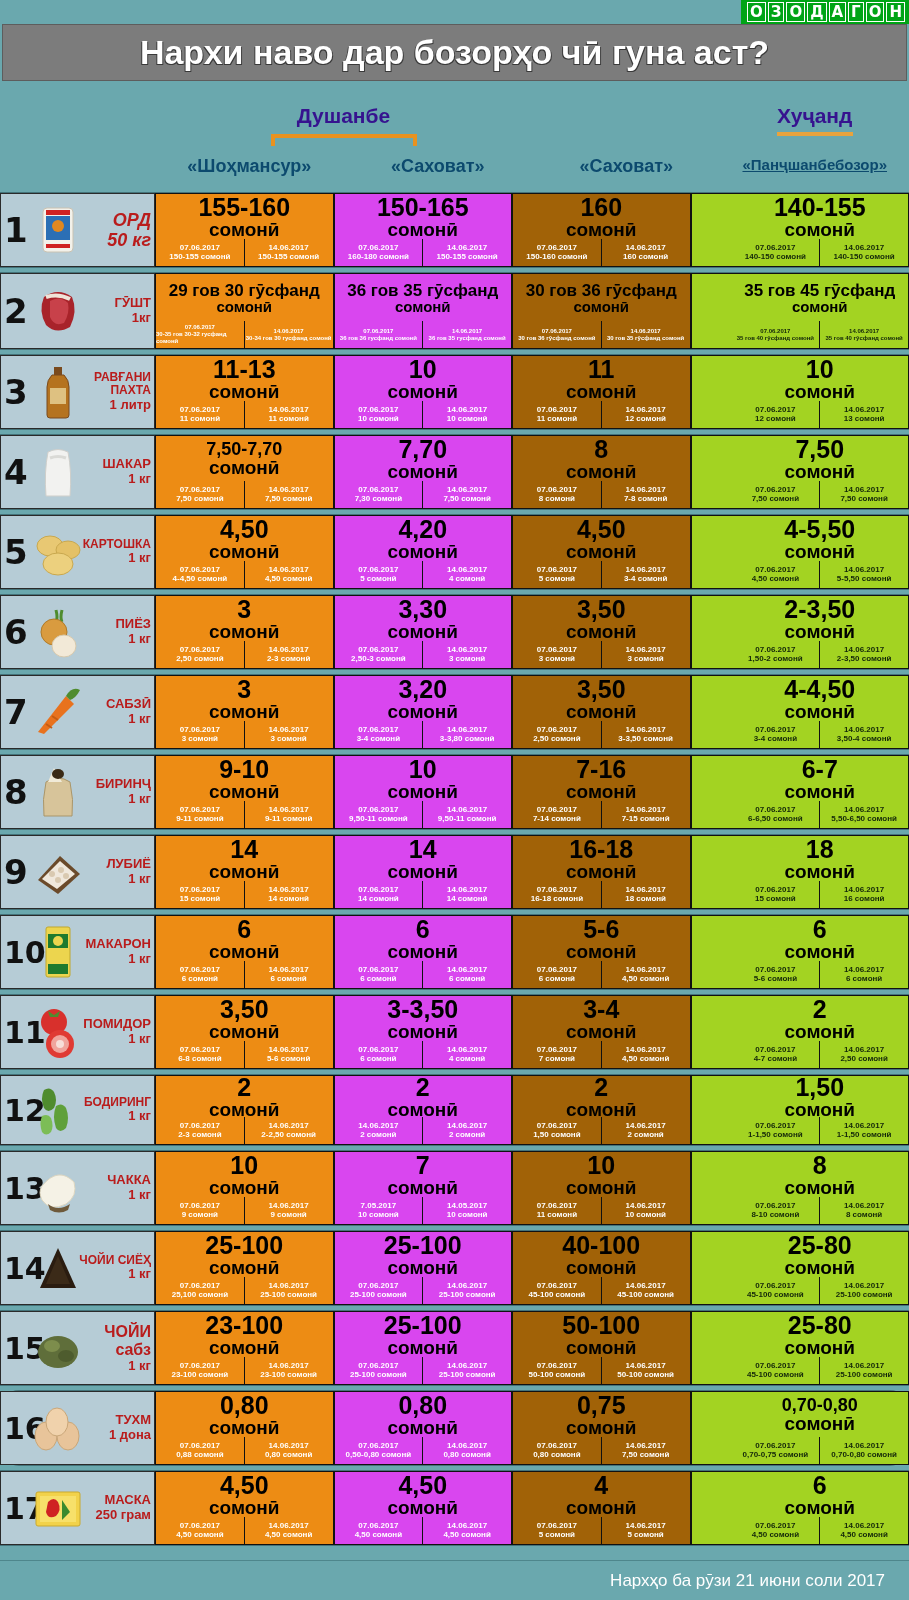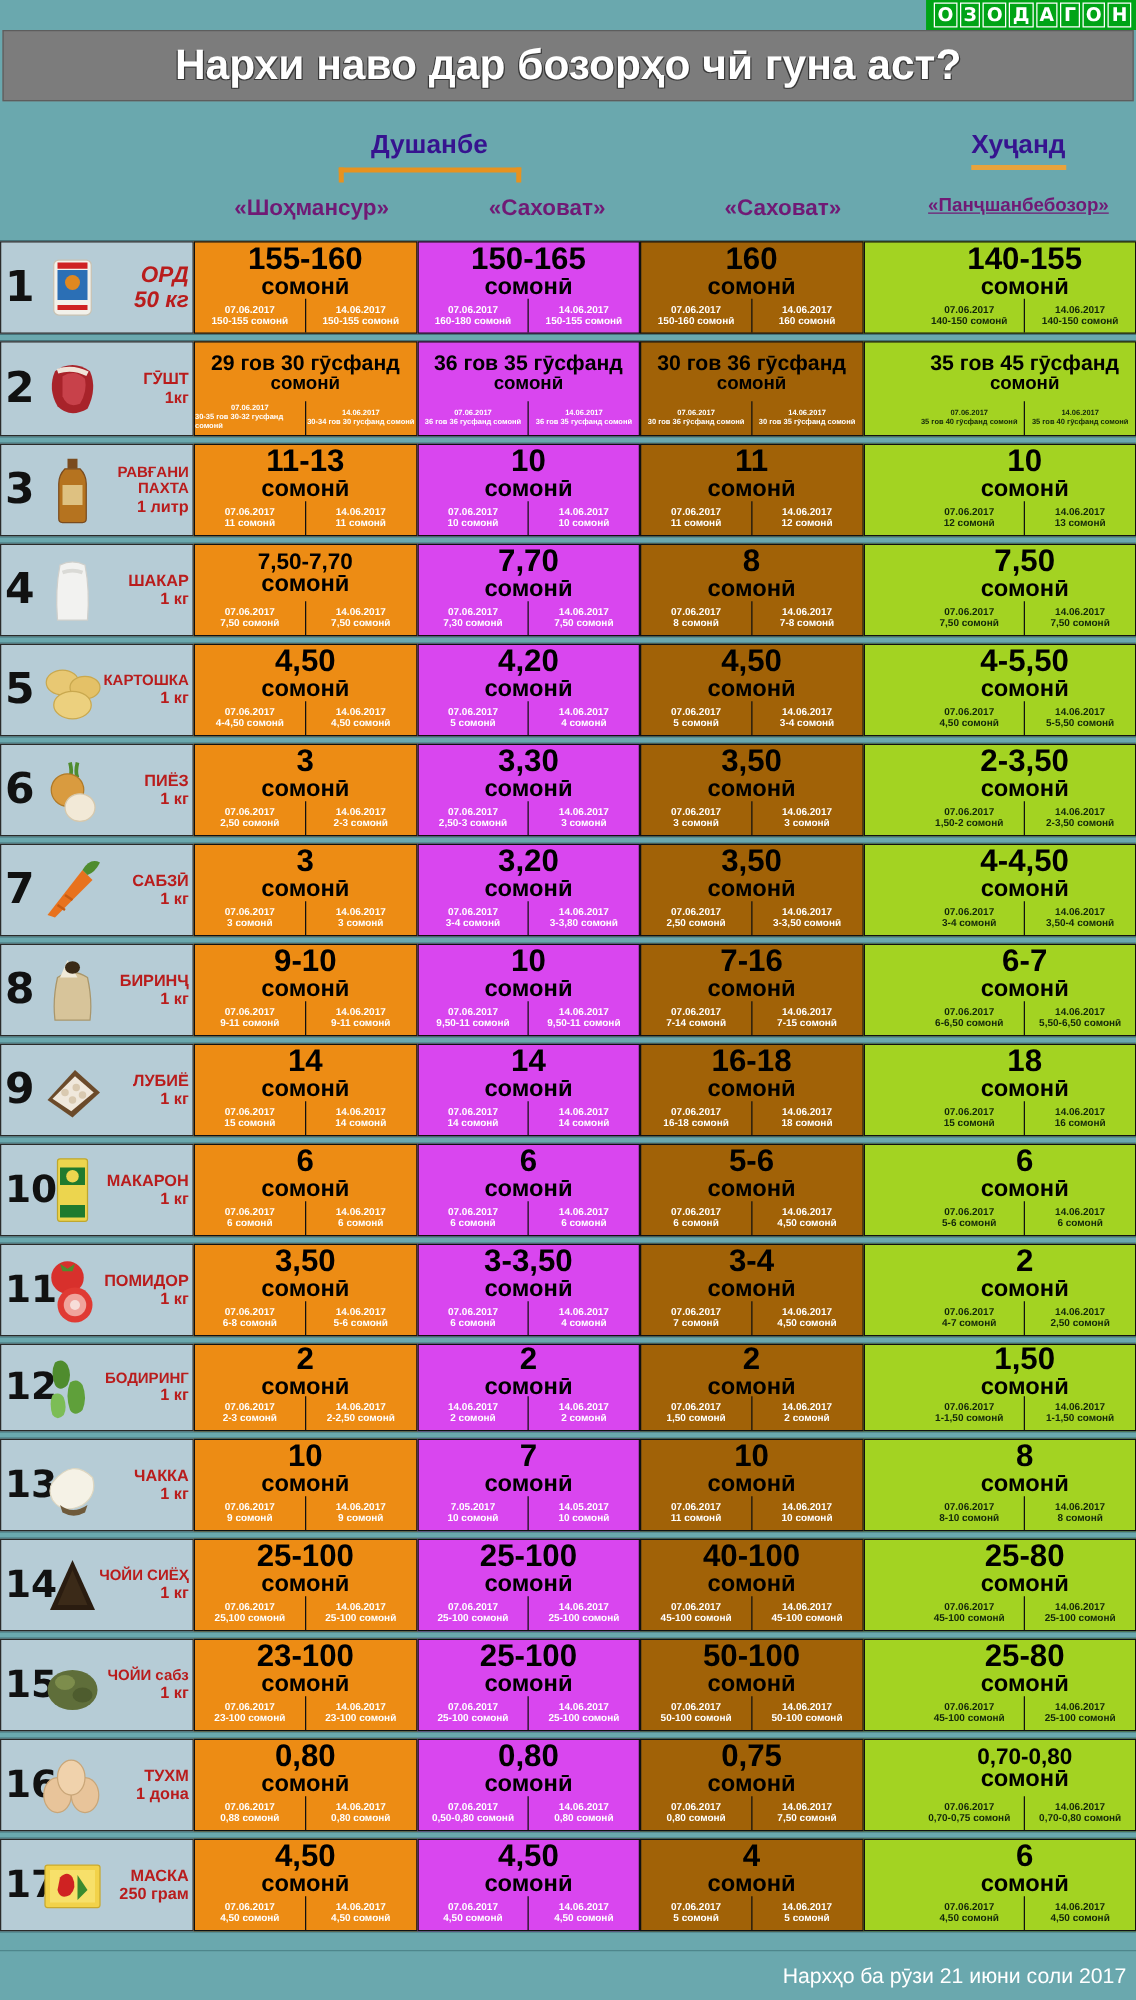--- a/index.html
+++ b/index.html
@@ -61,21 +61,21 @@
     position: absolute;
     text-align: center;
     color: #36138f;
     font-weight: bold;
     font-size: 21px;
   }
   .cityline { height: 4px; background: #e8a33d; margin: 4px auto 0 auto; }
   .mkt {
     position: absolute;
     text-align: center;
-    color: #701a75;
+    color: #0c4a6e;
     font-weight: bold;
     font-size: 18px;
     white-space: nowrap;
   }
   .bracket {
     position: absolute;
     border-left: 4px solid #e8921f;
     border-right: 4px solid #e8921f;
     border-top: 4px solid #e8921f;
     height: 12px;
@@ -157,21 +157,21 @@
   .sub-val  { font-size: 8px; font-weight: bold; }
   .sub-light .sub-date, .sub-light .sub-val { color: #ffffff; }
   .sub-dark .sub-date, .sub-dark .sub-val { color: #13270a; }
   .subrow.tiny .sub-date, .subrow.tiny .sub-val { font-size: 6px; }
 
   
   .footer {
     position: absolute; left: 0; bottom: 0; width: 909px; height: 40px;
     background: #6aa8ae;
     display: flex; align-items: center; justify-content: flex-end;
-    padding-right: 8px;
+    padding-right: 24px;
     border-top: 1px solid #4e868c;
   }
   .footer .f {
     color: #ffffff; font-size: 17px; font-weight: normal;
   }
 
   
   .gl { width: 56px; height: 56px; position: relative; }
 </style>
 </head>
@@ -1342,21 +1342,21 @@
         <div class="numcell">
           <div class="rownum" style="font-size: 30px;">15</div>
           <div class="thumb">
             <span class="gl"><svg viewBox="0 0 56 56" width="56" height="56">
                 <ellipse cx="28" cy="32" rx="20" ry="16" fill="#5f6e3a"></ellipse>
                 <ellipse cx="22" cy="26" rx="8" ry="6" fill="#7d8d4c"></ellipse>
                 <ellipse cx="36" cy="36" rx="8" ry="6" fill="#4e5c2e"></ellipse>
               </svg></span>
           </div>
           <div class="prodname">
-            <div style="font-size: 12px;">ЧОЙИ сабз</div>
+            <div style="font-size: 16px;">ЧОЙИ сабз</div>
             <div class="unit" style="font-size: 13px;">1 кг</div>
           </div>
         </div>
         <div class="pricecell c-orange">
           <div class="mainprice">
             <div class="mp-num">23-100</div>
             <div class="mp-cur">сомонӣ</div>
           </div>
           <div class="subrow">
             <div class="subcell sub-light">
@@ -1411,21 +1411,21 @@
               <div class="sub-date">07.06.2017</div>
               <div class="sub-val">45-100 сомонӣ</div>
             </div>
             <div class="subcell sub-dark">
               <div class="sub-date">14.06.2017</div>
               <div class="sub-val">25-100 сомонӣ</div>
             </div>
           </div>
         </div>
       </div>
-      <div class="row" style="height: 76px;">
+      <div class="row" style="height: 76px; border-radius: 19px;">
         <div class="numcell">
           <div class="rownum" style="font-size: 30px;">16</div>
           <div class="thumb">
             <span class="gl"><svg viewBox="0 0 56 56" width="56" height="56">
                 <ellipse cx="16" cy="36" rx="11" ry="14" fill="#e8c49a" stroke="#c9a678"></ellipse>
                 <ellipse cx="38" cy="36" rx="11" ry="14" fill="#e8c49a" stroke="#c9a678"></ellipse>
                 <ellipse cx="27" cy="22" rx="11" ry="14" fill="#f0d2ac" stroke="#c9a678"></ellipse>
               </svg></span>
           </div>
           <div class="prodname">

